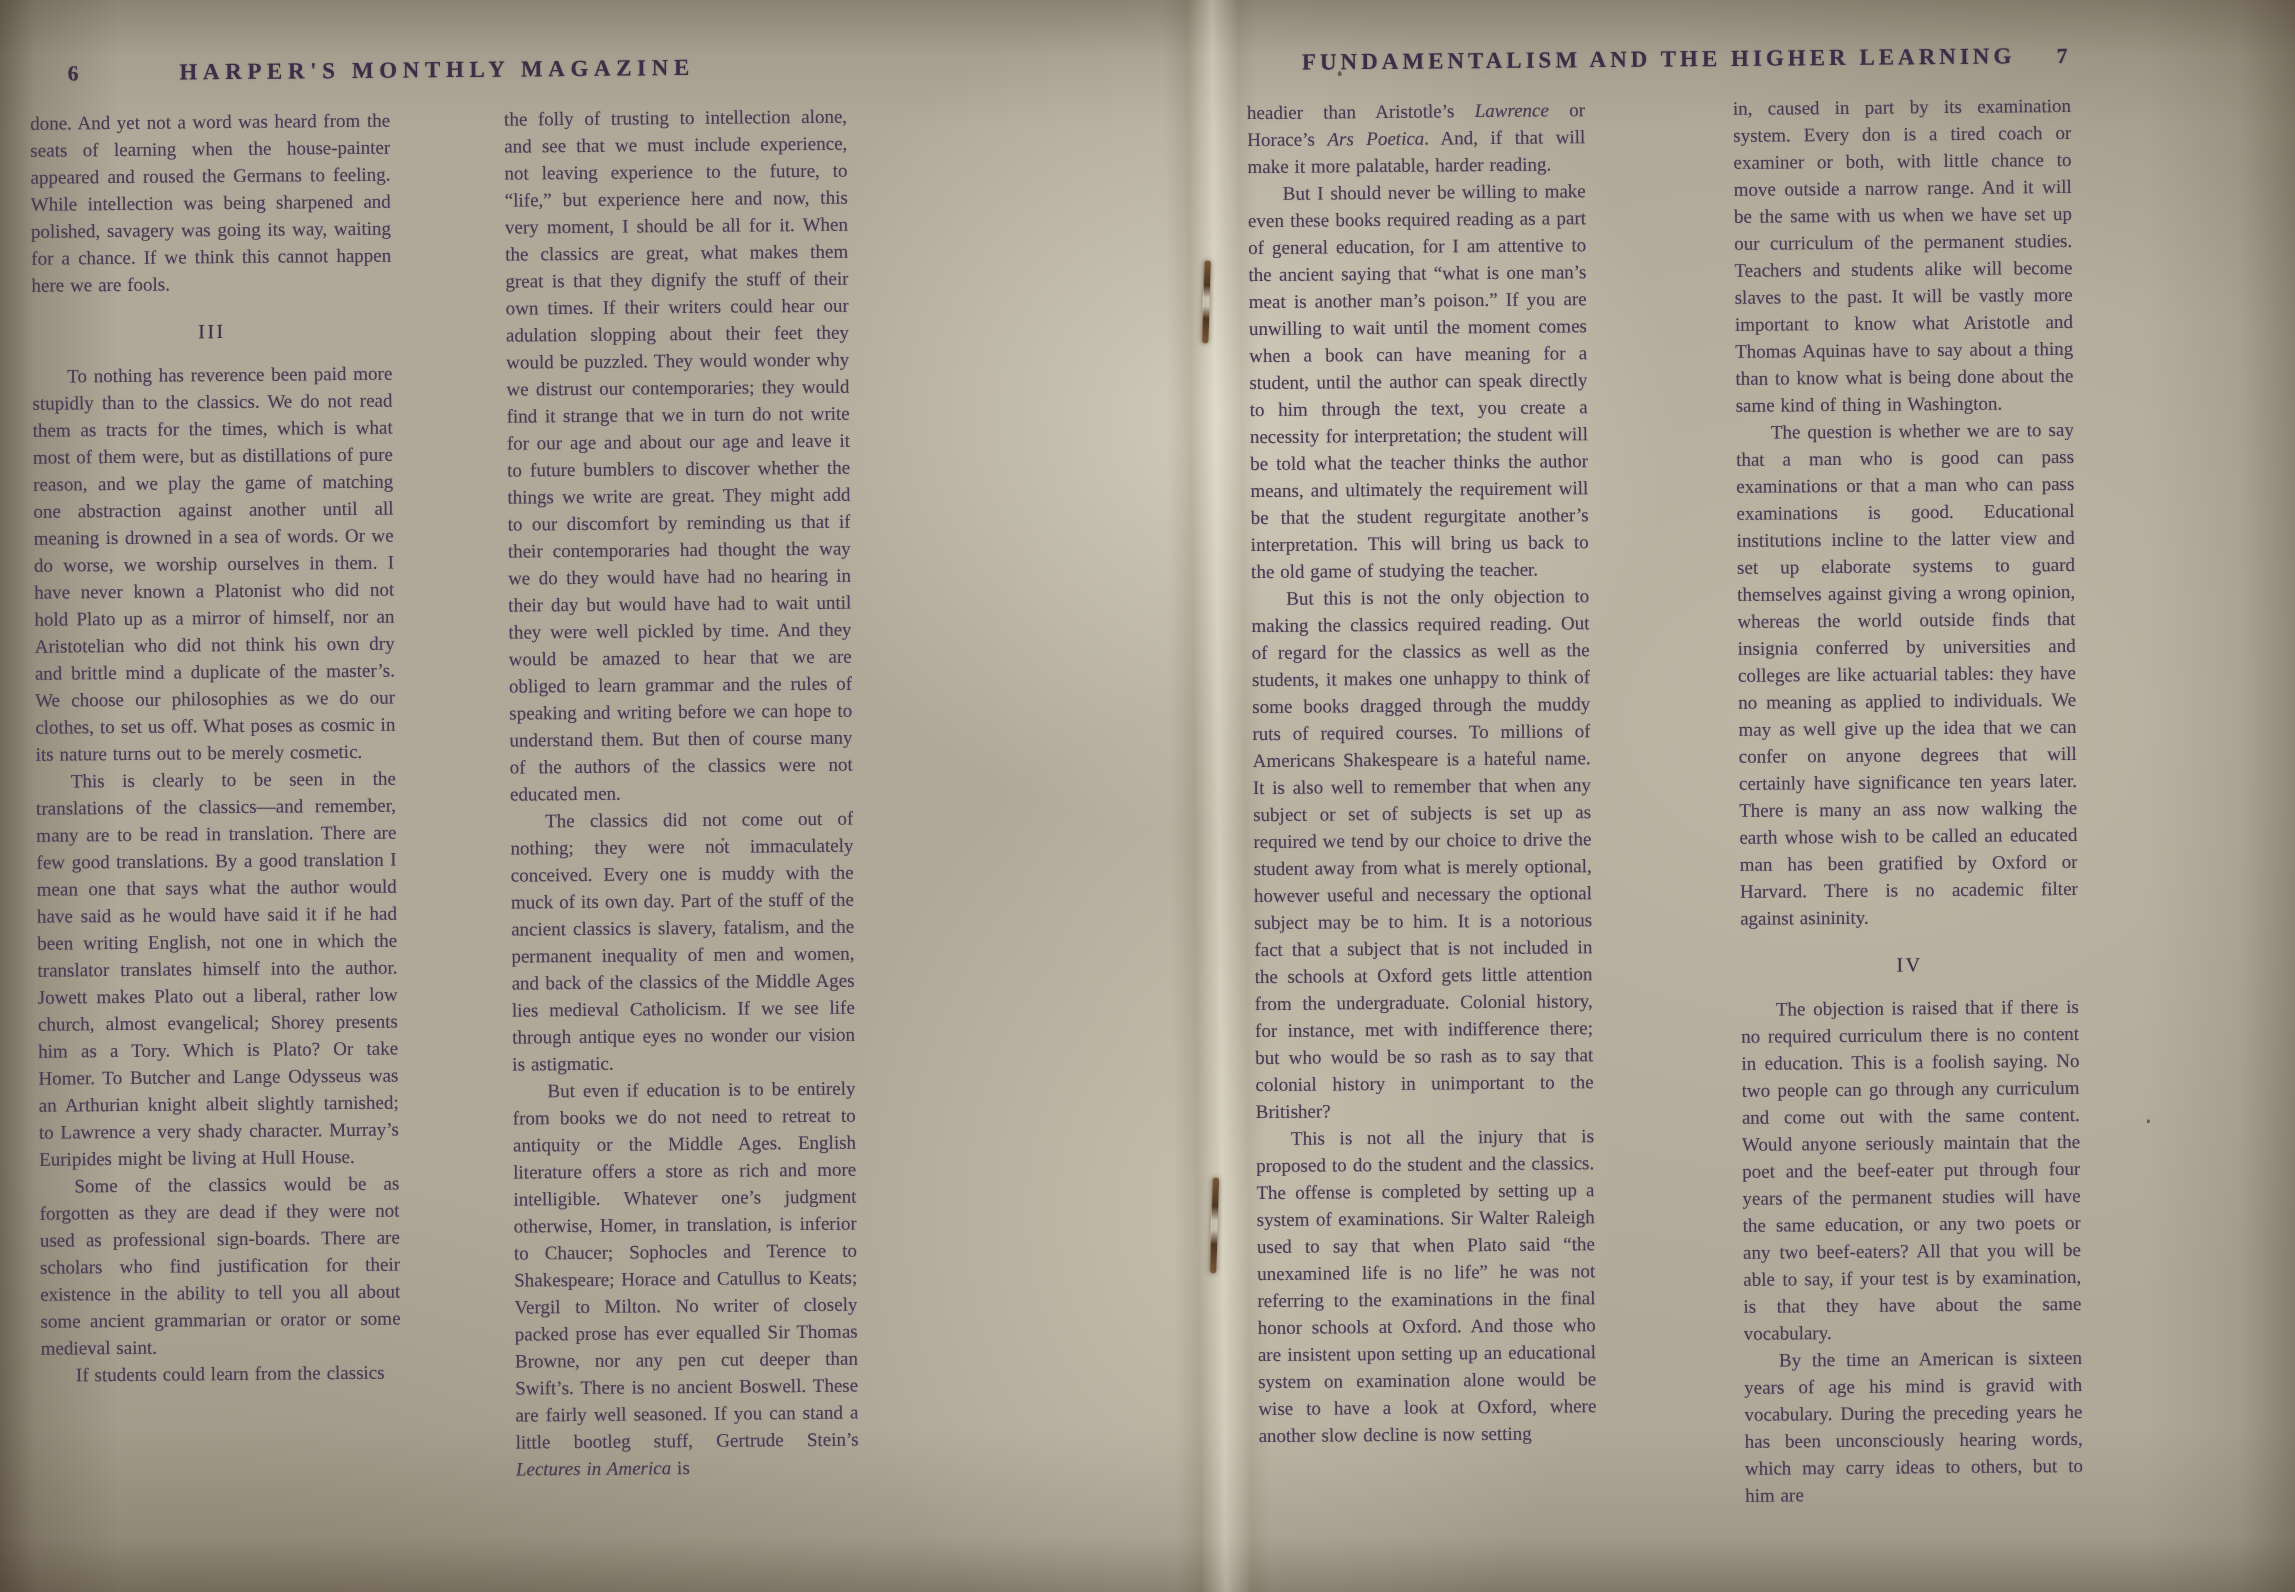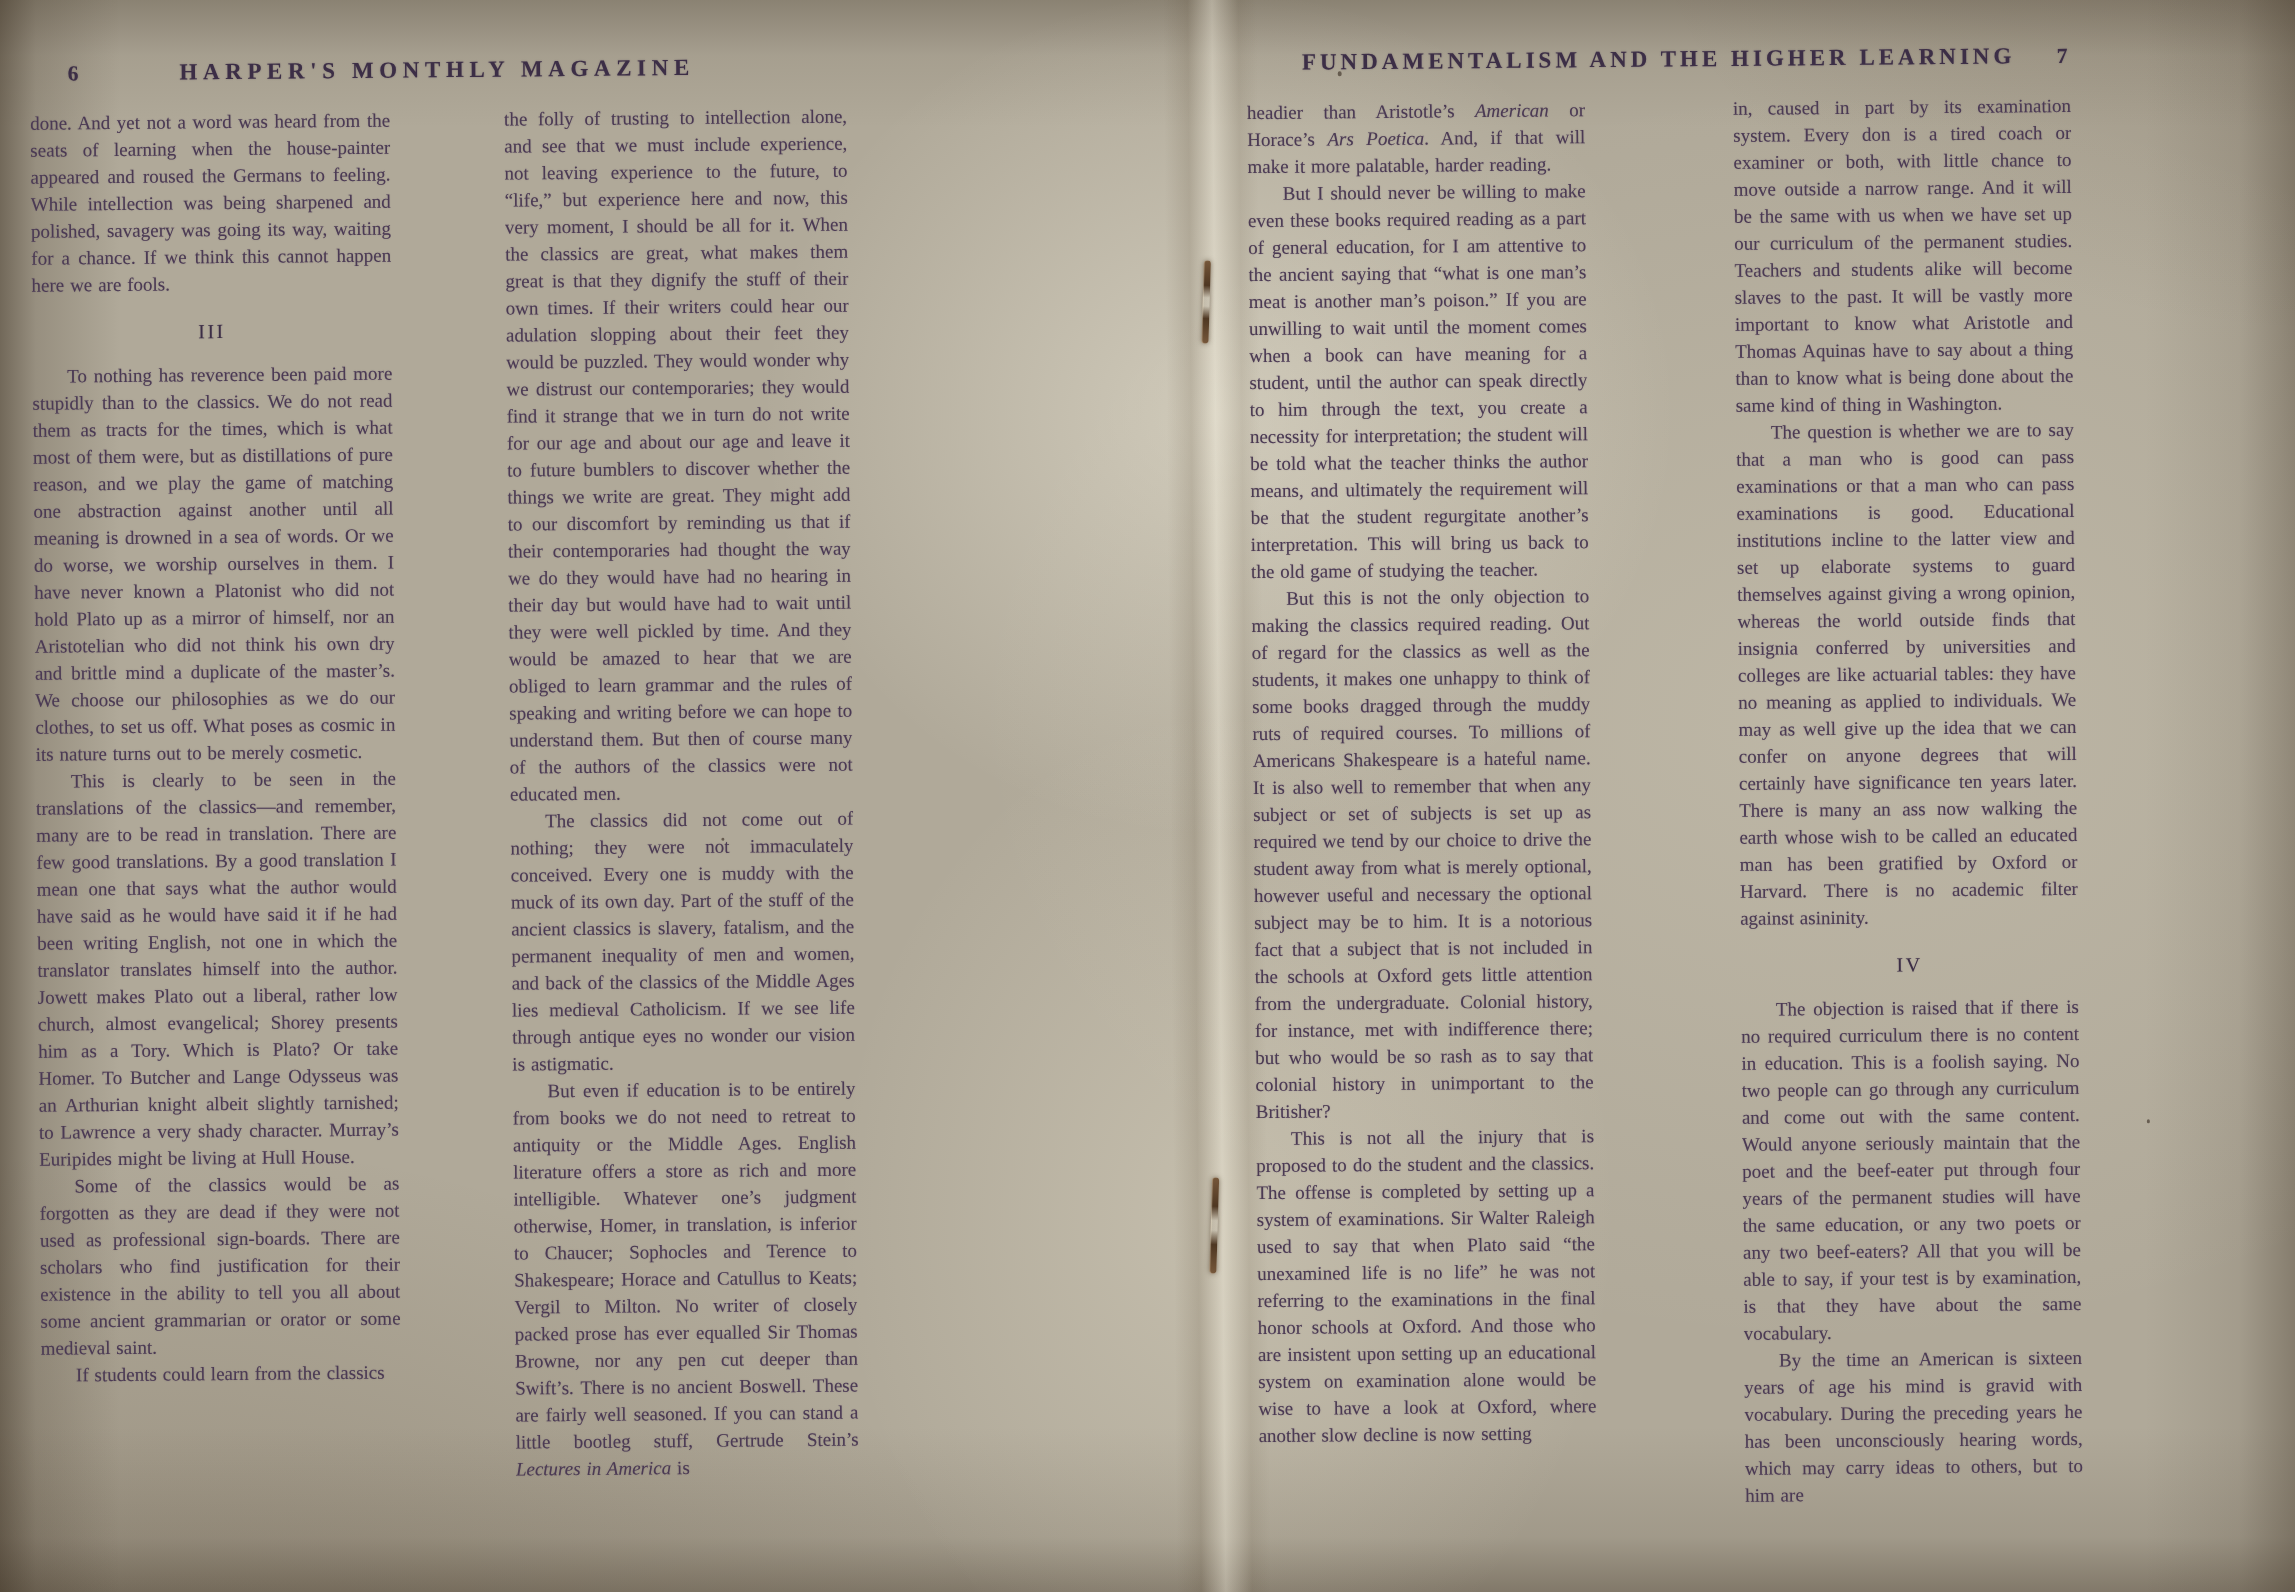--- a/index.html
+++ b/index.html
@@ -142,21 +142,21 @@
           <p class="para">But even if education is to be entirely from books we do not need to retreat to antiquity or the Middle Ages. English literature offers a store as rich and more intelligible. Whatever one’s judgment otherwise, Homer, in translation, is inferior to Chaucer; Sophocles and Terence to Shakespeare; Horace and Catullus to Keats; Vergil to Milton. No writer of closely packed prose has ever equalled Sir Thomas Browne, nor any pen cut deeper than Swift’s. There is no ancient Boswell. These are fairly well seasoned. If you can stand a little bootleg stuff, Gertrude Stein’s <i>Lectures in America</i> is</p>
         </div>
     </section>
 
     <section class="page page-right">
       <header class="page-header header-right">
         <h1 class="running-title">FUNDAMENTALISM AND THE HIGHER LEARNING</h1>
         <span class="page-num num-right">7</span>
       </header>
       <div class="col col-3">
-          <p class="para cont">headier than Aristotle’s <i>American</i> or Horace’s <i>Ars Poetica</i>. And, if that will make it more palatable, harder reading.</p>
+          <p class="para cont">headier than Aristotle’s <i>Lawrence</i> or Horace’s <i>Ars Poetica</i>. And, if that will make it more palatable, harder reading.</p>
           <p class="para">But I should never be willing to make even these books required reading as a part of general education, for I am attentive to the ancient saying that “what is one man’s meat is another man’s poison.” If you are unwilling to wait until the moment comes when a book can have meaning for a student, until the author can speak directly to him through the text, you create a necessity for interpretation; the student will be told what the teacher thinks the author means, and ultimately the requirement will be that the student regurgitate another’s interpretation. This will bring us back to the old game of studying the teacher.</p>
           <p class="para">But this is not the only objection to making the classics required reading. Out of regard for the classics as well as the students, it makes one unhappy to think of some books dragged through the muddy ruts of required courses. To millions of Americans Shakespeare is a hateful name. It is also well to remember that when any subject or set of subjects is set up as required we tend by our choice to drive the student away from what is merely optional, however useful and necessary the optional subject may be to him. It is a notorious fact that a subject that is not included in the schools at Oxford gets little attention from the undergraduate. Colonial history, for instance, met with indifference there; but who would be so rash as to say that colonial history in unimportant to the Britisher?</p>
           <p class="para">This is not all the injury that is proposed to do the student and the classics. The offense is completed by setting up a system of examinations. Sir Walter Raleigh used to say that when Plato said “the unexamined life is no life” he was not referring to the examinations in the final honor schools at Oxford. And those who are insistent upon setting up an educational system on examination alone would be wise to have a look at Oxford, where another slow decline is now setting</p>
         </div>
       <div class="col col-4">
           <p class="para cont">in, caused in part by its examination system. Every don is a tired coach or examiner or both, with little chance to move outside a narrow range. And it will be the same with us when we have set up our curriculum of the permanent studies. Teachers and students alike will become slaves to the past. It will be vastly more important to know what Aristotle and Thomas Aquinas have to say about a thing than to know what is being done about the same kind of thing in Washington.</p>
           <p class="para">The question is whether we are to say that a man who is good can pass examinations or that a man who can pass examinations is good. Educational institutions incline to the latter view and set up elaborate systems to guard themselves against giving a wrong opinion, whereas the world outside finds that insignia conferred by universities and colleges are like actuarial tables: they have no meaning as applied to individuals. We may as well give up the idea that we can confer on anyone degrees that will certainly have significance ten years later. There is many an ass now walking the earth whose wish to be called an educated man has been gratified by Oxford or Harvard. There is no academic filter against asininity.</p>
           <div class="section-head">IV</div>
           <p class="para">The objection is raised that if there is no required curriculum there is no content in education. This is a foolish saying. No two people can go through any curriculum and come out with the same content. Would anyone seriously maintain that the poet and the beef-eater put through four years of the permanent studies will have the same education, or any two poets or any two beef-eaters? All that you will be able to say, if your test is by examination, is that they have about the same vocabulary.</p>
           <p class="para">By the time an American is sixteen years of age his mind is gravid with vocabulary. During the preceding years he has been unconsciously hearing words, which may carry ideas to others, but to him are</p>

